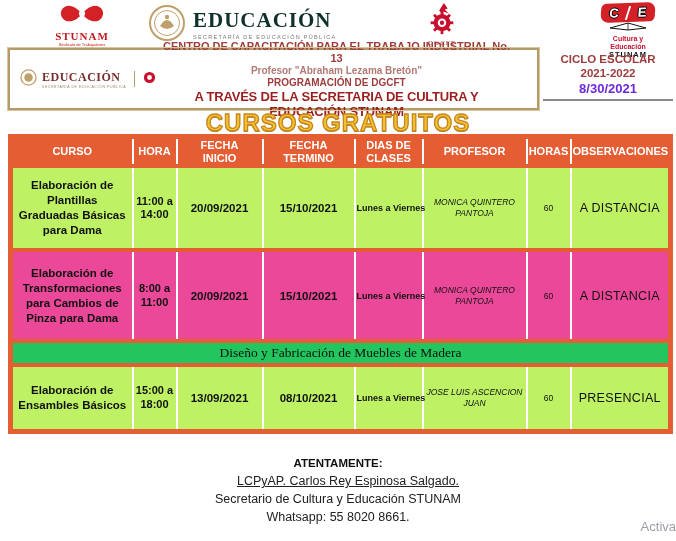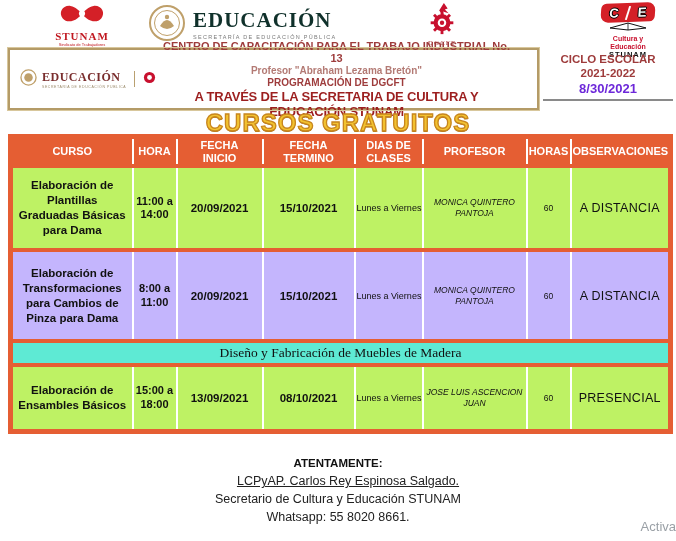--- a/index.html
+++ b/index.html
@@ -82,33 +82,33 @@
     border-bottom: 4px solid #E55E33;
     text-align: center; vertical-align: middle;
     padding: 0 1px; color: #111;
   }
   .course-table th {
     background: #E55E33; color: #ffffff;
     font-weight: bold; font-size: 11px; line-height: 1.15; height: 27px;
   }
   th.th-narrow { padding: 0 13px; }
   tr.r-green td { background: #bef264; }
-  tr.r-gold td { background: #c4b5fd; }
+  tr.r-gold td { background: #ec4899; }
   tr.row1 { height: 84px; }
   tr.row2 { height: 91px; }
   tr.row3 { height: 66px; }
   td.cell-curso { font-weight: bold; font-size: 11.5px; line-height: 1.3; padding: 0 4px; }
   td.cell-hora { font-weight: bold; font-size: 11px; line-height: 1.25; }
   td.cell-fecha { font-weight: bold; font-size: 11.5px; }
-  td.cell-dias { font-weight: normal; font-size: 9px; white-space: nowrap; }
+  td.cell-dias { font-weight: bold; font-size: 9px; white-space: nowrap; }
   td.cell-prof { font-style: italic; font-size: 8.5px; line-height: 1.3; }
   td.cell-horas { font-size: 8.5px; }
   td.cell-obs { font-size: 12.5px; font-weight: 500; letter-spacing: 0.3px; }
   td.section-row {
-    background: #5eead4; height: 24px;
+    background: #22c55e; height: 24px;
     font-family: "Liberation Serif", serif; font-size: 13.5px; color: #111;
   }
 
   
   .footer { position: absolute; left: 0; top: 457px; width: 676px; text-align: center; }
   .f-atentamente { font-weight: bold; font-size: 11.5px; color: #111; }
   .f-nombre { font-size: 12.5px; color: #222; text-decoration: underline; margin-top: 5px; padding-left: 20px; }
   .f-cargo { font-size: 12.5px; color: #222; margin-top: 4px; }
   .f-whatsapp { font-size: 12.5px; color: #222; margin-top: 4px; }
 

